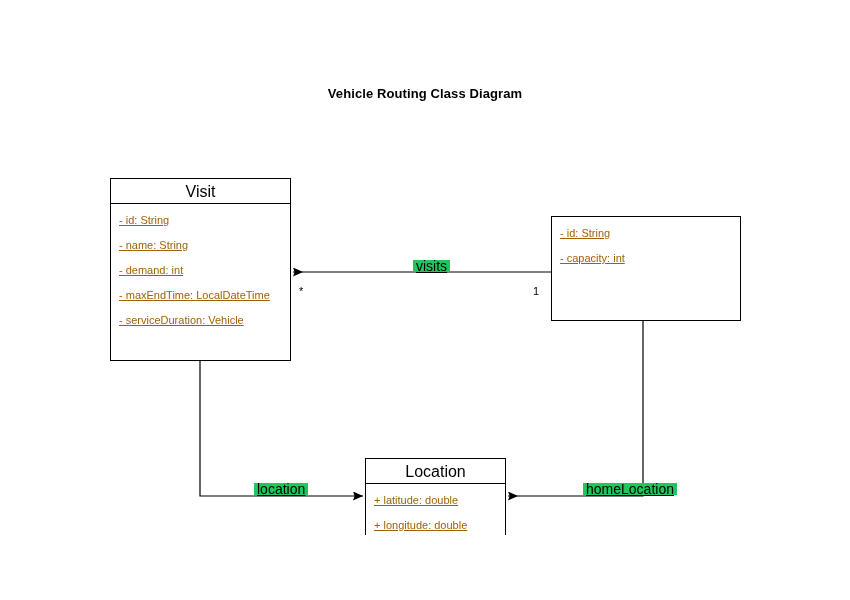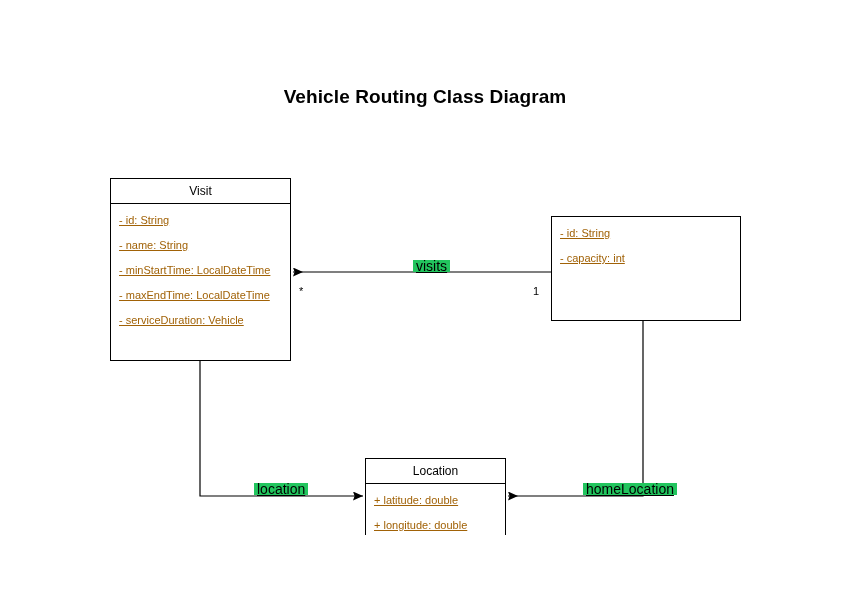--- a/index.html
+++ b/index.html
@@ -18,21 +18,21 @@
     height: 600px;
     background: #ffffff;
     overflow: hidden;
   }
   #diagram-title {
     position: absolute;
     left: 0;
     top: 86px;
     width: 850px;
     text-align: center;
-    font-size: 19px;
+    font-size: 13px;
     font-weight: bold;
     color: #000000;
     letter-spacing: 0.1px;
   }
   
   #edges {
     position: absolute;
     left: 0;
     top: 0;
     width: 850px;
@@ -43,21 +43,21 @@
     position: absolute;
     box-sizing: border-box;
     background: #ffffff;
     border: 1px solid #000000;
   }
   .uml-class-name {
     box-sizing: border-box;
     height: 25px;
     line-height: 25px;
     text-align: center;
-    font-size: 12px;
+    font-size: 16px;
     border-bottom: 1px solid #000000;
     background: #ffffff;
     color: #000000;
   }
   .uml-attrs {
     box-sizing: border-box;
     padding: 4px 0 5px 0;
     background: #ffffff;
   }
   .uml-attr {
@@ -123,21 +123,21 @@
 
      Location : down from Vehicle bottom, left into Location right edge --&gt;
     <path d="M643,321 L643,496 L508,496" fill="none" stroke="#000000" stroke-width="1.2" marker-end="url(#arrow-left)"></path>
   </svg>
 
   <div class="uml-class" id="class-visit">
     <div class="uml-class-name">Visit</div>
     <div class="uml-attrs">
       <div class="uml-attr">- id: String</div>
       <div class="uml-attr">- name: String</div>
-      <div class="uml-attr">- minStartTime: LocalDateTime</div>
+      <div class="uml-attr">- demand: int</div>
       <div class="uml-attr">- maxEndTime: LocalDateTime</div>
       <div class="uml-attr">- serviceDuration: Vehicle</div>
     </div>
   </div>
 
   <div class="uml-class" id="class-vehicle">
     <div class="uml-attrs">
       <div class="uml-attr">- id: String</div>
       <div class="uml-attr">- capacity: int</div>
     </div>

